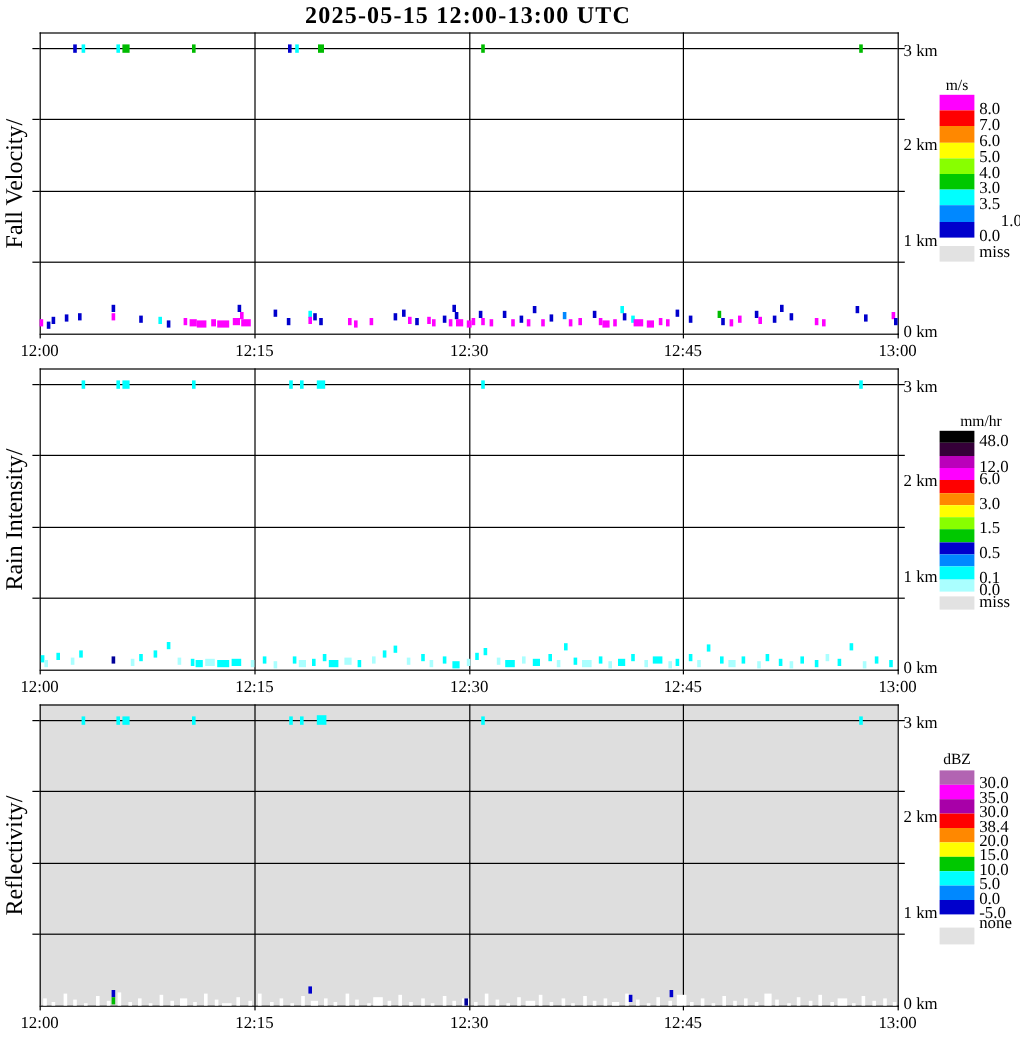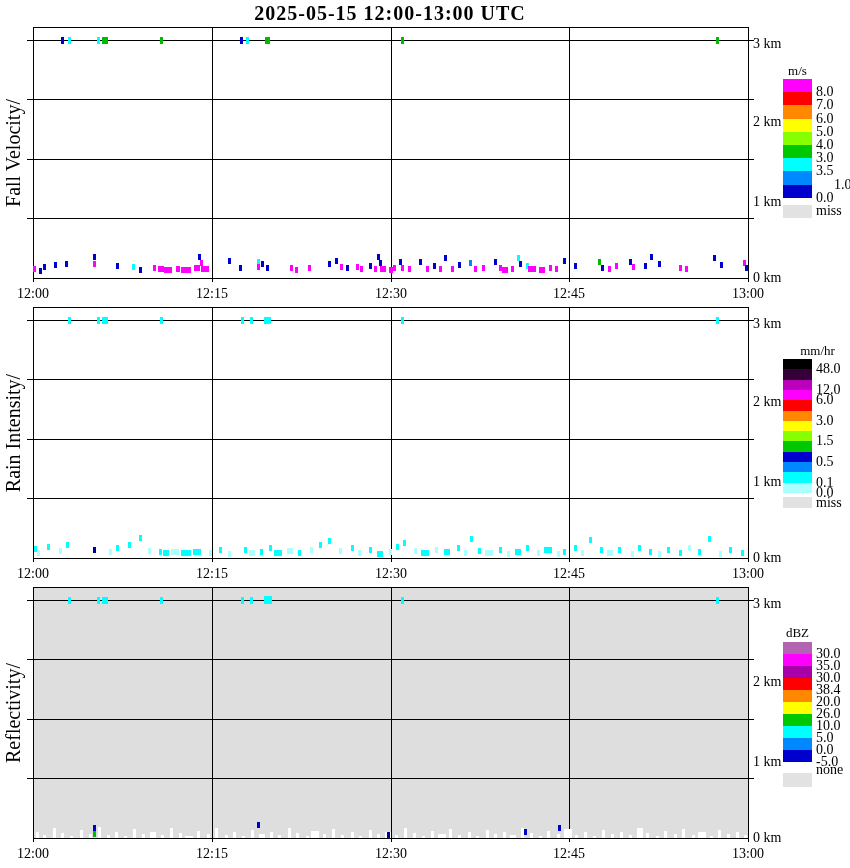--- a/index.html
+++ b/index.html
@@ -458,21 +458,21 @@
           <div class="cb-label" style="left: 816px; top: 654px;">30.0</div>
           <div class="pt" style="left: 783px; top: 654px; width: 29px; height: 12px; background: rgb(255, 0, 255);"></div>
           <div class="cb-label" style="left: 816px; top: 666px;">35.0</div>
           <div class="pt" style="left: 783px; top: 666px; width: 29px; height: 12px; background: rgb(168, 0, 168);"></div>
           <div class="cb-label" style="left: 816px; top: 678px;">30.0</div>
           <div class="pt" style="left: 783px; top: 678px; width: 29px; height: 12px; background: rgb(255, 0, 0);"></div>
           <div class="cb-label" style="left: 816px; top: 690px;">38.4</div>
           <div class="pt" style="left: 783px; top: 690px; width: 29px; height: 12px; background: rgb(255, 136, 0);"></div>
           <div class="cb-label" style="left: 816px; top: 702px;">20.0</div>
           <div class="pt" style="left: 783px; top: 702px; width: 29px; height: 12px; background: rgb(255, 255, 0);"></div>
-          <div class="cb-label" style="left: 816px; top: 714px;">26.0</div>
+          <div class="cb-label" style="left: 816px; top: 714px;">15.0</div>
           <div class="pt" style="left: 783px; top: 714px; width: 29px; height: 12px; background: rgb(0, 200, 0);"></div>
           <div class="cb-label" style="left: 816px; top: 726px;">10.0</div>
           <div class="pt" style="left: 783px; top: 726px; width: 29px; height: 12px; background: rgb(0, 255, 255);"></div>
           <div class="cb-label" style="left: 816px; top: 738px;">5.0</div>
           <div class="pt" style="left: 783px; top: 738px; width: 29px; height: 12px; background: rgb(0, 136, 255);"></div>
           <div class="cb-label" style="left: 816px; top: 750px;">0.0</div>
           <div class="pt" style="left: 783px; top: 750px; width: 29px; height: 12px; background: rgb(0, 0, 204);"></div>
           <div class="cb-label" style="left: 816px; top: 762px;">-5.0</div>
           <div class="pt" style="left: 783px; top: 773px; width: 29px; height: 14px; background: rgb(226, 226, 226);"></div>
           <div class="cb-label" style="left: 816px; top: 770px;">none</div>

